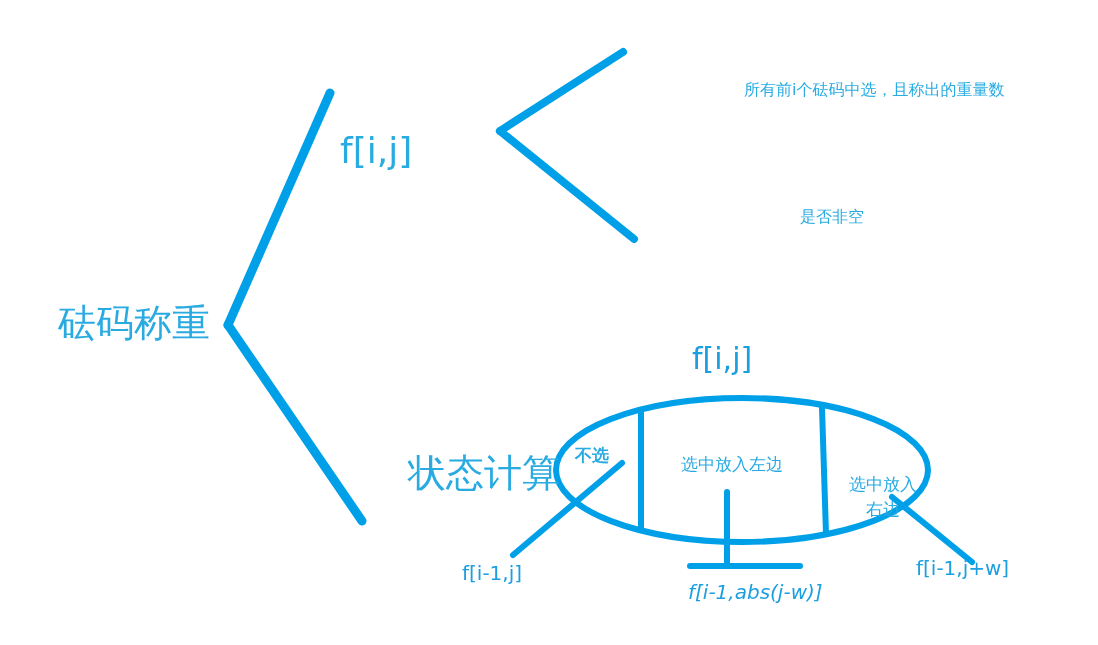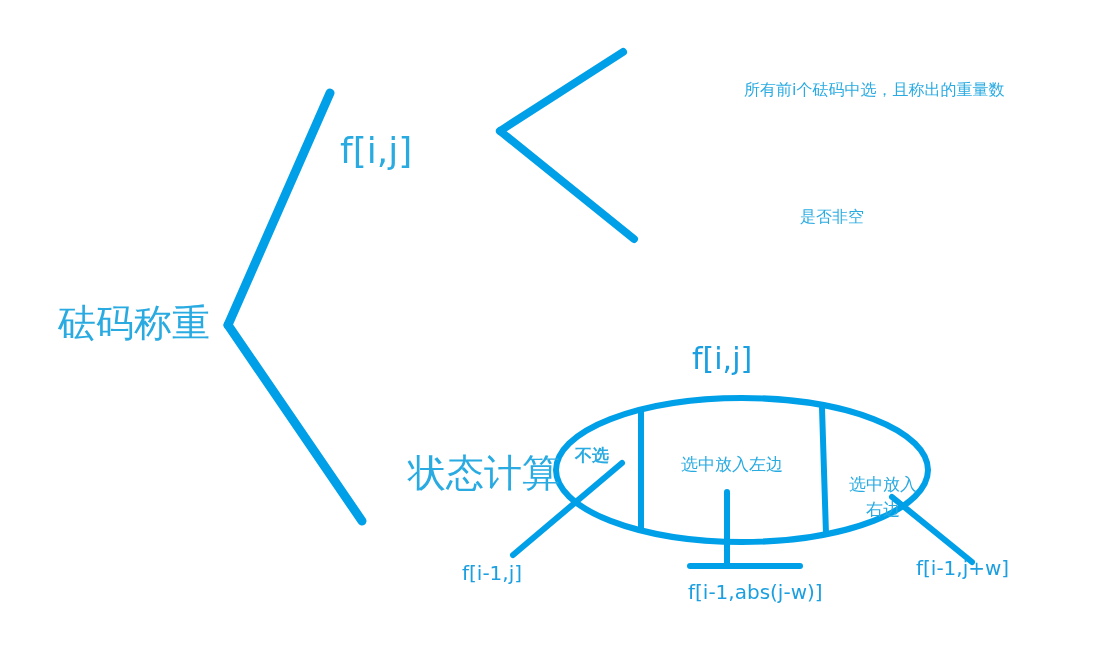--- a/index.html
+++ b/index.html
@@ -109,17 +109,17 @@
 
   <div class="lbl seg-label" style="left:566px; top:443px; width:52px;font-weight:bold;">不选</div>
 
   <div class="lbl seg-label" style="left:652px; top:452px; width:160px;text-align:center;">选中放入左边</div>
 
   <div class="lbl seg-label" style="left:834px; top:432px; width:98px;margin-top:40px;">选中放入
 右边</div>
 
   <div class="lbl formula" style="left:462px; top:561px;">f[i-1,j]</div>
 
-  <div class="lbl formula" style="left:688px; top:580px;">f[i-1,abs(j-w)]</div>
+  <div class="lbl formula" style="left:688px; top:580px;font-style:italic;">f[i-1,abs(j-w)]</div>
 
   <div class="lbl formula" style="left:916px; top:556px;">f[i-1,j+w]</div>
 
 </div>
 
 </body></html>

